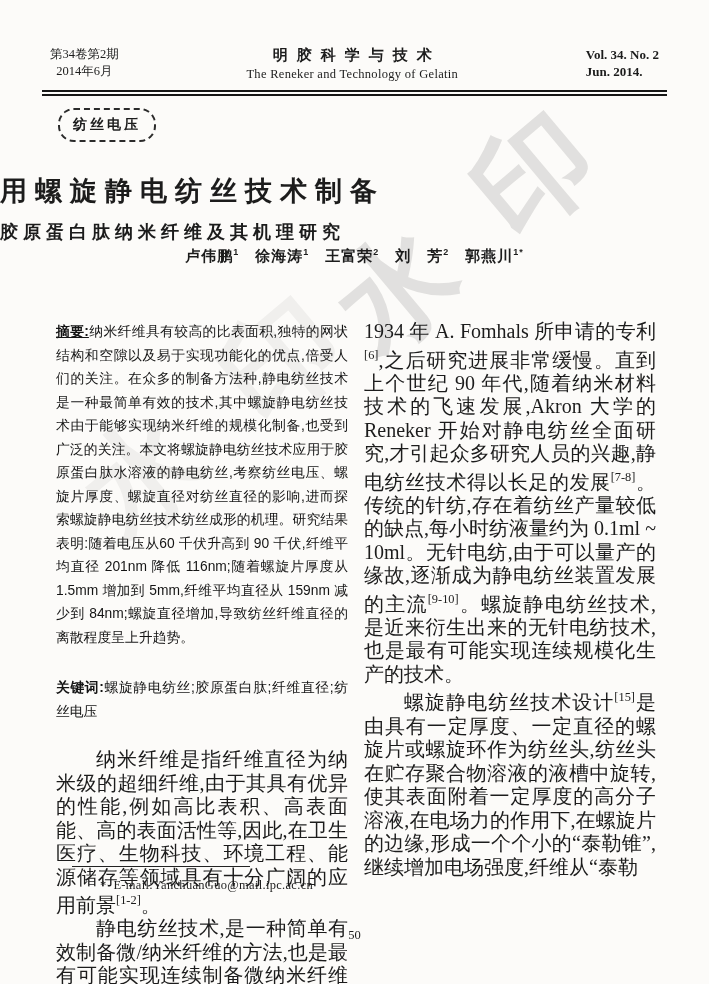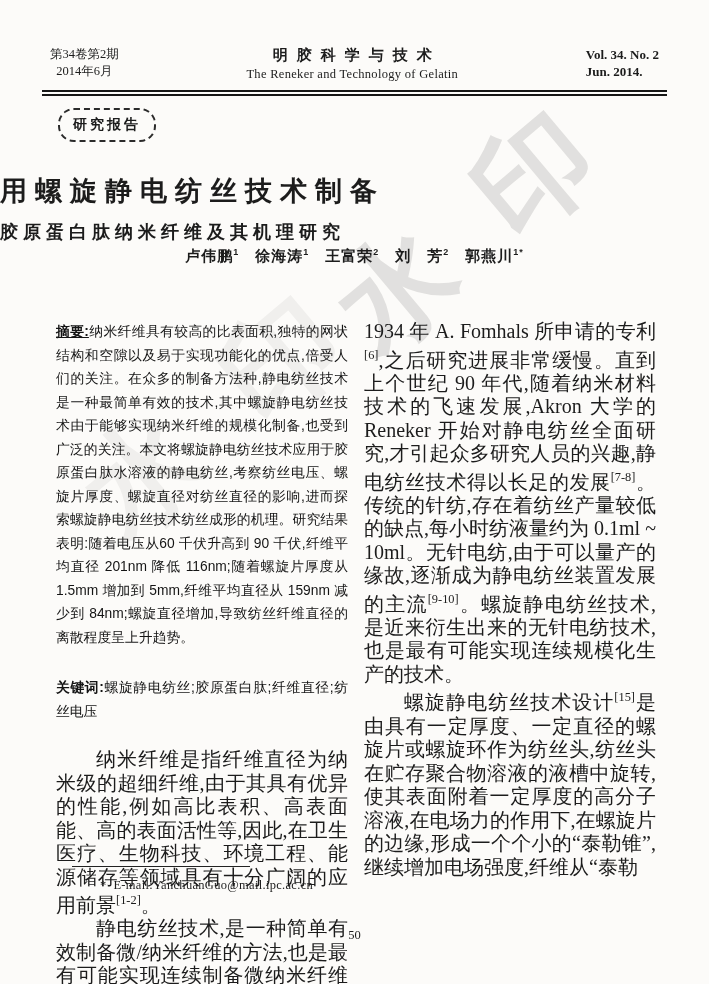--- a/index.html
+++ b/index.html
@@ -92,21 +92,21 @@
       <div class="journal-en">The Reneker and Technology of Gelatin</div>
     </div>
     <div class="hdr-right">
       <div>Vol. 34. No. 2</div>
       <div>Jun. 2014.</div>
     </div>
   </div>
 
   <div class="rule"></div>
 
-  <div class="badge">研究报告</div>
+  <div class="badge">纺丝电压</div>
 
   <h1 class="title">
     <div class="t1">用螺旋静电纺丝技术制备</div>
     <div class="t2">胶原蛋白肽纳米纤维及其机理研究</div>
   </h1>
 
   <div class="authors"><span>卢伟鹏</span><sup>1</sup><span>　</span><span>徐海涛</span><sup>1</sup><span>　</span><span>王富荣</span><sup>2</sup><span>　</span><span>刘　芳</span><sup>2</sup><span>　</span><span>郭燕川</span><sup>1*</sup></div>
 
 
   <div class="columns">

